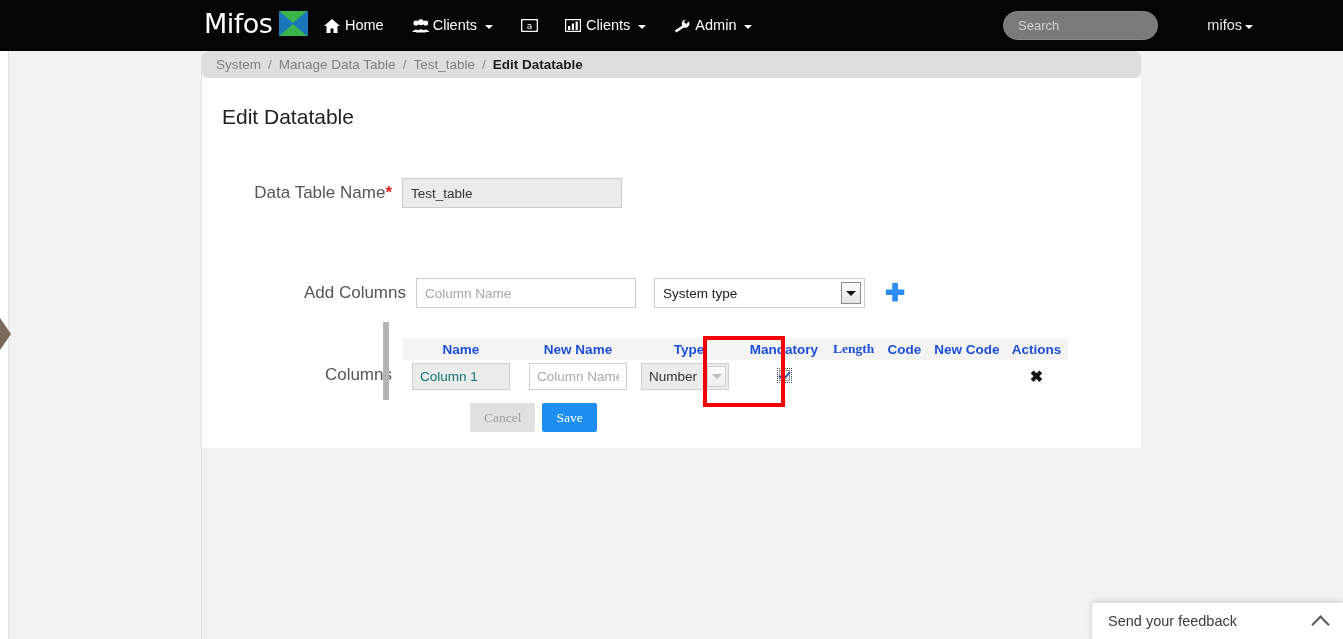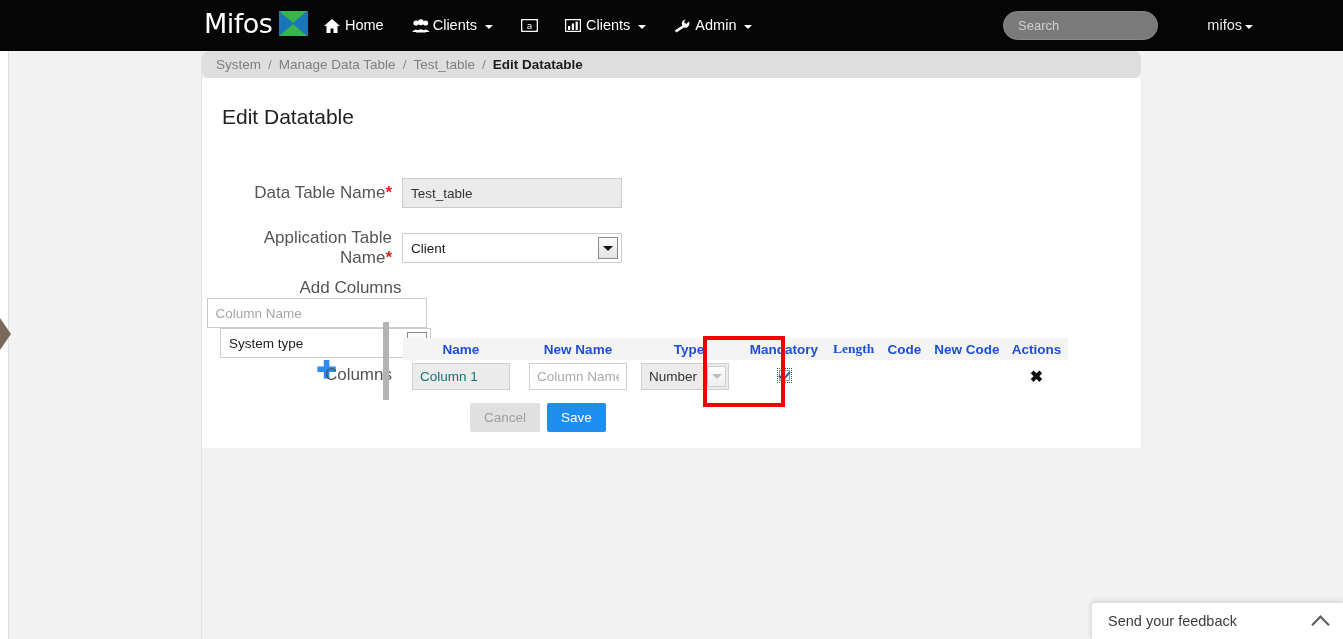--- a/index.html
+++ b/index.html
@@ -412,21 +412,21 @@
     position: absolute;
     left: 470px;
     top: 403px;
     display: flex;
     gap: 7px;
   }
   .btn {
     height: 29px;
     border: none;
     font-size: 13.5px;
-    font-family: Liberation Sans, sans-serif;
+    font-family: Liberation Serif, serif;
     cursor: pointer;
     padding: 0 14px;
     border-radius: 2px;
     line-height: 29px;
   }
   .btn-cancel { background: #e0e0e0; color: #9e9e9e; }
   .btn-save { background: #1e8ff0; color: #ffffff; }
 
   
   .feedback {
@@ -561,33 +561,22 @@
 
   <h1 class="page-title">Edit Datatable</h1>
 
   <div class="form-row" style="left:10px; top:100px;">
     <div class="flabel">
       <span>Data Table Name</span><span class="req">*</span>
     </div>
     <input class="txt-input readonly" style="width: 220px;" type="text" value="Test_table">
   </div>
 
-  <div class="form-row" style="left:10px; top:150px;">
-    <div class="flabel">
-      <span>Application Table Name</span><span class="req">*</span>
-    </div>
-    <div class="sel-wrap" style="width:220px;">
-      <span class="sel-text">Client</span>
-      <span class="sel-btn">
-          <i></i>
-        </span>
-    </div>
-  </div>
-
-  <div class="form-row" style="left:0; top:200px;flex-direction:column;">
+
+  <div class="form-row" style="left:24px; top:200px;">
     <div class="flabel">Add Columns</div>
     <input class="txt-input" style="width: 220px;" type="text" placeholder="Column Name">
     <div class="sel-wrap" style="width:211px; margin-left:18px;">
       <span class="sel-text">System type</span>
       <span class="sel-btn">
           <i></i>
         </span>
     </div>
     <span class="plus-icon" style="margin-left:20px;">✚</span>
   </div>

